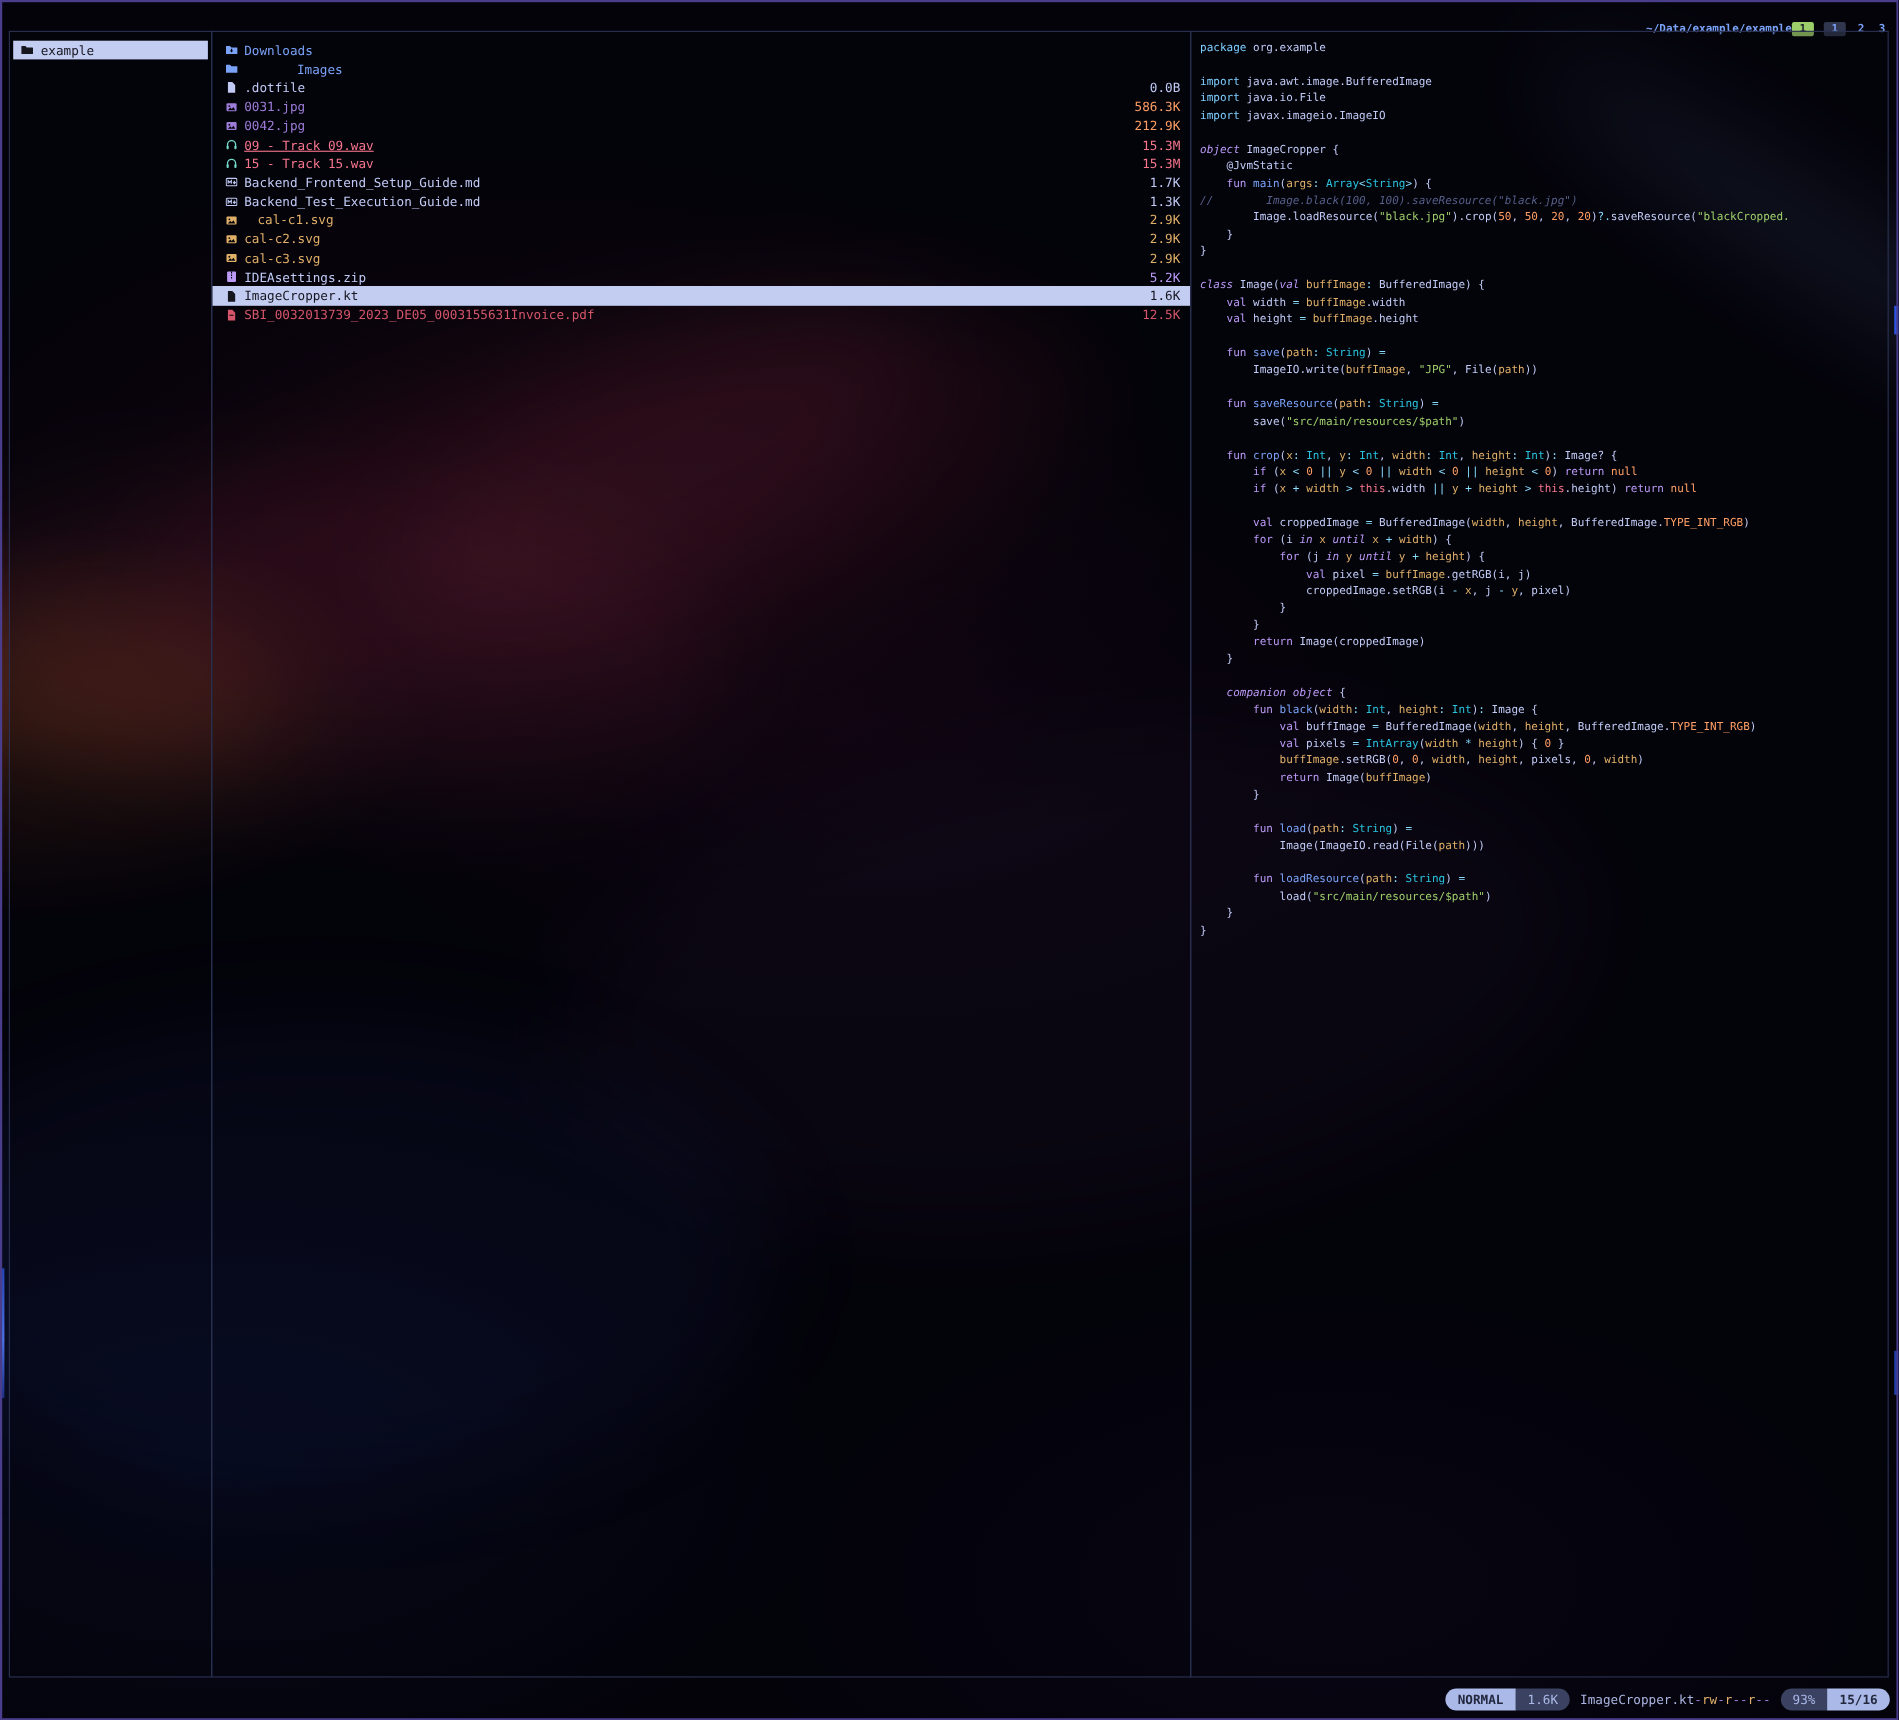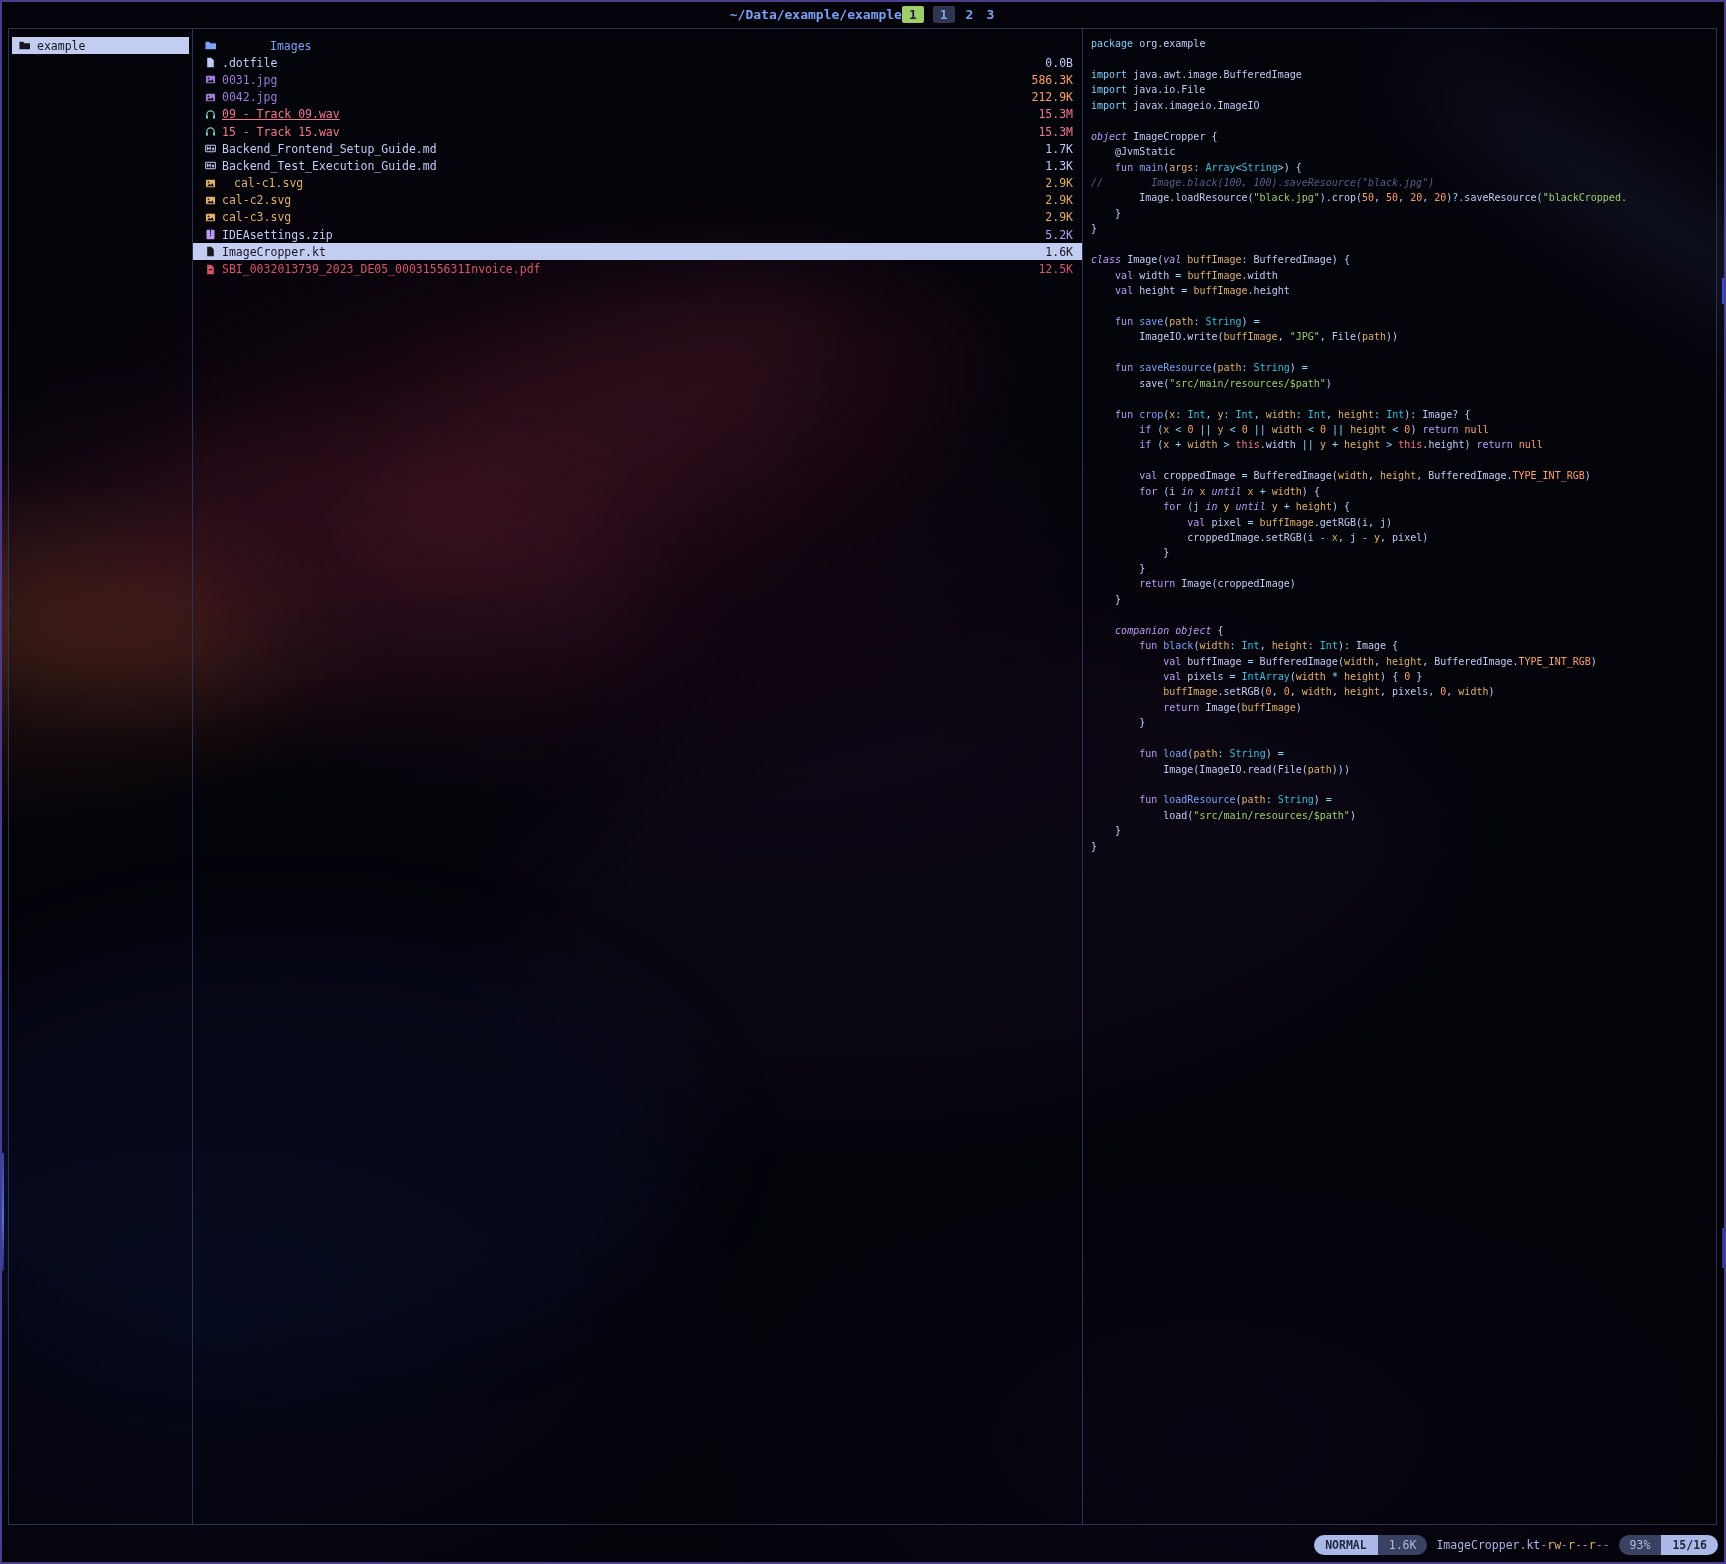--- a/index.html
+++ b/index.html
@@ -21,22 +21,22 @@
   .s5{left:-120px;top:930px;width:820px;height:420px;background:rgba(40,70,175,.10)}
   .s6{left:1360px;top:170px;width:560px;height:80px;background:rgba(125,165,245,.14);transform:rotate(33deg)}
   .s7{left:520px;top:680px;width:920px;height:420px;background:rgba(92,40,122,.09);transform:rotate(-9deg)}
   .screen{position:absolute;inset:0;z-index:2}
   .win-border{position:absolute;inset:0;border:2px solid #4a3d8c;pointer-events:none;z-index:9}
   .decor{position:absolute;z-index:3;pointer-events:none}
   .decor-blue-left{left:0;top:1153px;width:4px;height:118px;background:linear-gradient(180deg,#2344b8,#4a74e8 55%,#1c2f86)}
   .decor-blue-right{right:0;top:278px;width:4px;height:26px;background:#2c52e0}
   .decor-blue-right2{right:0;top:1228px;width:4px;height:40px;background:#223ea8}
   
-  .topbar{position:absolute;left:10px;right:10px;top:4px;height:20px;display:flex;
-          justify-content:center;align-items:center;font-size:13px}
+  .topbar{position:absolute;left:10px;right:10px;top:16px;height:20px;display:flex;
+          justify-content:flex-end;align-items:center;font-size:10px}
   .path{color:#7aa2f7;font-weight:bold}
   .tabs{display:flex;gap:9px;align-items:center;font-weight:bold}
   .tab{padding:1px 7px;border-radius:2px;cursor:default}
   .tab-green{background:#9ece6a;color:#1a1e2d}
   .tab-slate{background:#30364e;color:#7aa2f7}
   .tab-plain{color:#7aa2f7;padding:1px 2px}
   
   .panes{position:absolute;left:8px;top:28px;width:1709px;height:1497px}
   .pane{position:absolute;top:0;height:100%;border:1px solid #2c3254;box-sizing:border-box;
         background:rgba(5,4,11,.28);overflow:hidden}
@@ -99,20 +99,24 @@
   <div class="panes">
     <div class="pane pane-left">
       <div class="sidebar" id="sidebar">
           <div class="side-item selected"><span style="display: inline-flex;"><svg width="11" height="11" viewBox="0 0 12 12">
                 <path fill="currentColor" d="M.5 2h4l1.3 1.5h5.7a.5.5 0 0 1 .5.5v5.5a.5.5 0 0 1-.5.5h-11V2z"></path>
               </svg></span><span>example</span></div>
         </div>
     </div>
     <div class="pane pane-mid">
       <div class="filelist" id="filelist">
+          <div class="frow"><span class="ficon" style="color: rgb(122, 162, 247);"><svg width="11" height="11" viewBox="0 0 12 12">
+                <path fill="currentColor" d="M.5 2h4l1.3 1.5h5.7a.5.5 0 0 1 .5.5v5.5a.5.5 0 0 1-.5.5h-11V2z"></path>
+                <path fill="#05040b" d="M5.4 4.8h1.2v1.7h1.1L6 8.5 4.3 6.5h1.1z"></path>
+              </svg></span><span class="fname" style="color: rgb(122, 162, 247);">Downloads</span><span class="fsize" style="color: rgb(192, 202, 245);"></span></div>
           <div class="frow"><span class="ficon" style="color: rgb(122, 162, 247);"><svg width="11" height="11" viewBox="0 0 12 12">
                 <path fill="currentColor" d="M.5 2h4l1.3 1.5h5.7a.5.5 0 0 1 .5.5v5.5a.5.5 0 0 1-.5.5h-11V2z"></path>
               </svg></span><span class="fname" style="color: rgb(122, 162, 247); margin-left: 48px;">Images</span><span class="fsize" style="color: rgb(192, 202, 245);"></span></div>
           <div class="frow"><span class="ficon" style="color: rgb(192, 202, 245);"><svg width="11" height="11" viewBox="0 0 12 12">
                 <path fill="currentColor" d="M2.4.7h4.3L9.6 3.6v7.7H2.4z"></path>
               </svg></span><span class="fname" style="color: rgb(192, 202, 245);">.dotfile</span><span class="fsize" style="color: rgb(192, 202, 245);">0.0B</span></div>
           <div class="frow"><span class="ficon" style="color: rgb(157, 124, 216);"><svg width="11" height="11" viewBox="0 0 12 12">
                 <rect x="1" y="2" width="10" height="8" rx="1" fill="currentColor"></rect>
                 <circle cx="3.8" cy="4.8" r=".9" fill="#05040b"></circle>
                 <path fill="#05040b" d="M2.3 8.9l2.4-2.6 1.5 1.5 1.7-2 1.8 3.1z"></path>

